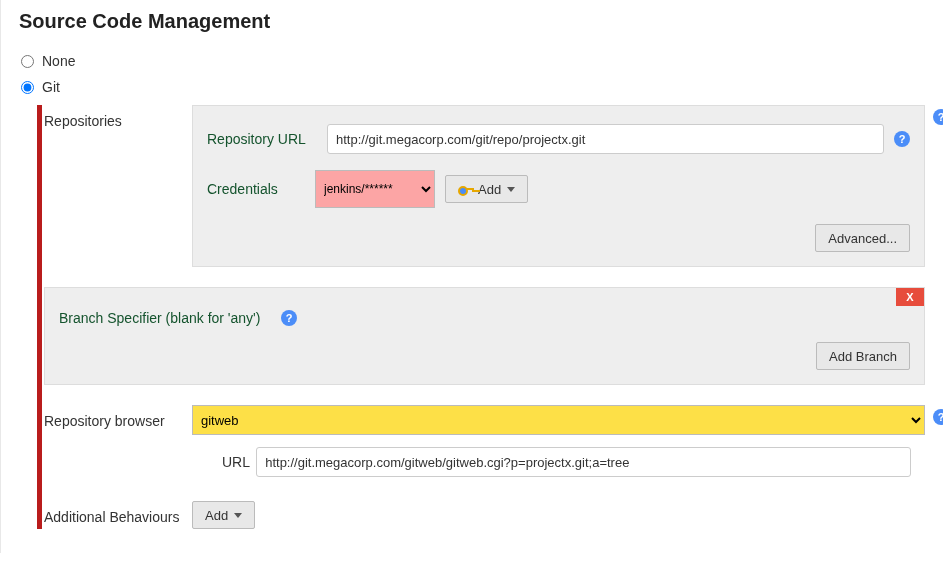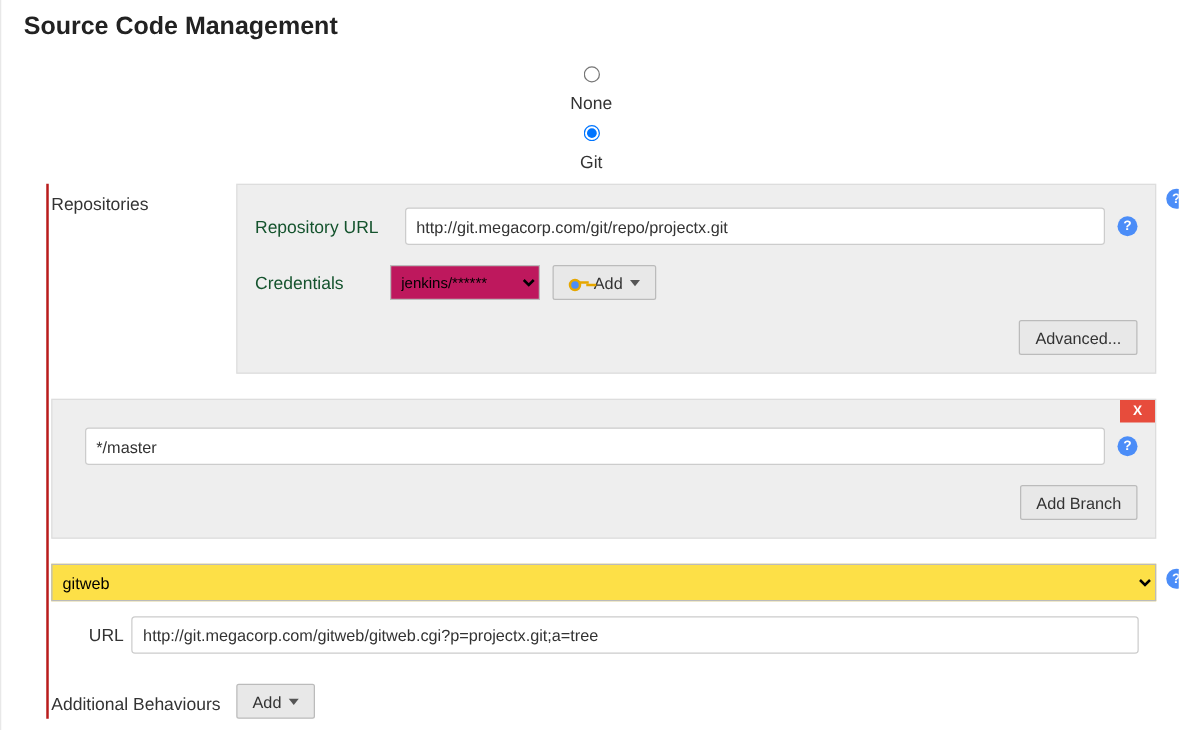--- a/index.html
+++ b/index.html
@@ -23,27 +23,26 @@
     margin: 4px 0 20px 0;
     color: #222;
   }
   .radio-row {
     margin: 10px 0 10px 2px;
     display: flex;
     align-items: center;
     gap: 8px;
     font-size: 14px;
     color: #333;
-    flex-direction: column;
   }
   .radio-row input[type=radio] { margin: 0; }
 
   .form-area {
     margin-left: 18px;
-    border-left: 2px solid #b91c1c;
+    border-left: 5px solid #b91c1c;
     padding-left: 2px;
   }
   .form-row {
     display: flex;
     align-items: flex-start;
     margin-bottom: 20px;
   }
   .left-label {
     width: 148px;
     flex: 0 0 148px;
@@ -84,24 +83,24 @@
     width: 100%;
     height: 30px;
     padding: 4px 8px;
     border: 1px solid #ccc;
     border-radius: 3px;
     font-size: 13px;
     color: #333;
     background: #fff;
   }
   select.sel {
-    height: 28px;
+    height: 38px;
     padding: 3px 4px;
     border: 1px solid #bbb;
-    background: #be185d;
+    background: #fca5a5;
     font-size: 12px;
     min-width: 120px;
   }
   select.sel.full {
     width: 100%;
     background: #fde047;
     height: 30px;
     font-size: 13px;
   }
   .btn {
@@ -241,33 +240,32 @@
           </div>
         </div>
       </div>
     </div>
 
     <div class="form-row">
       <div class="right-col">
         <div class="panel" style="padding-top:22px;">
           <div class="delete-tab">X</div>
           <div class="field-row">
-            <div class="field-input">
-              <input class="text" type="text" value="*/master" style="">
-            </div>
+            <div class="field-label wide">Branch Specifier (blank for 'any')</div>
             <span class="help-icon help-inner">?</span>
           </div>
           <div class="btn-row-right">
             <button class="btn">Add Branch</button>
           </div>
         </div>
       </div>
     </div>
 
     <div class="form-row">
+      <div class="left-label">Repository browser</div>
       <div class="right-col">
         <span class="help-icon help-outer">?</span>
         <select class="sel full">
           <option>gitweb</option>
         </select>
         <div class="url-field-row">
           <div class="lbl">URL</div>
           <input class="text" type="text" value="http://git.megacorp.com/gitweb/gitweb.cgi?p=projectx.git;a=tree" style="">
         </div>
       </div>

